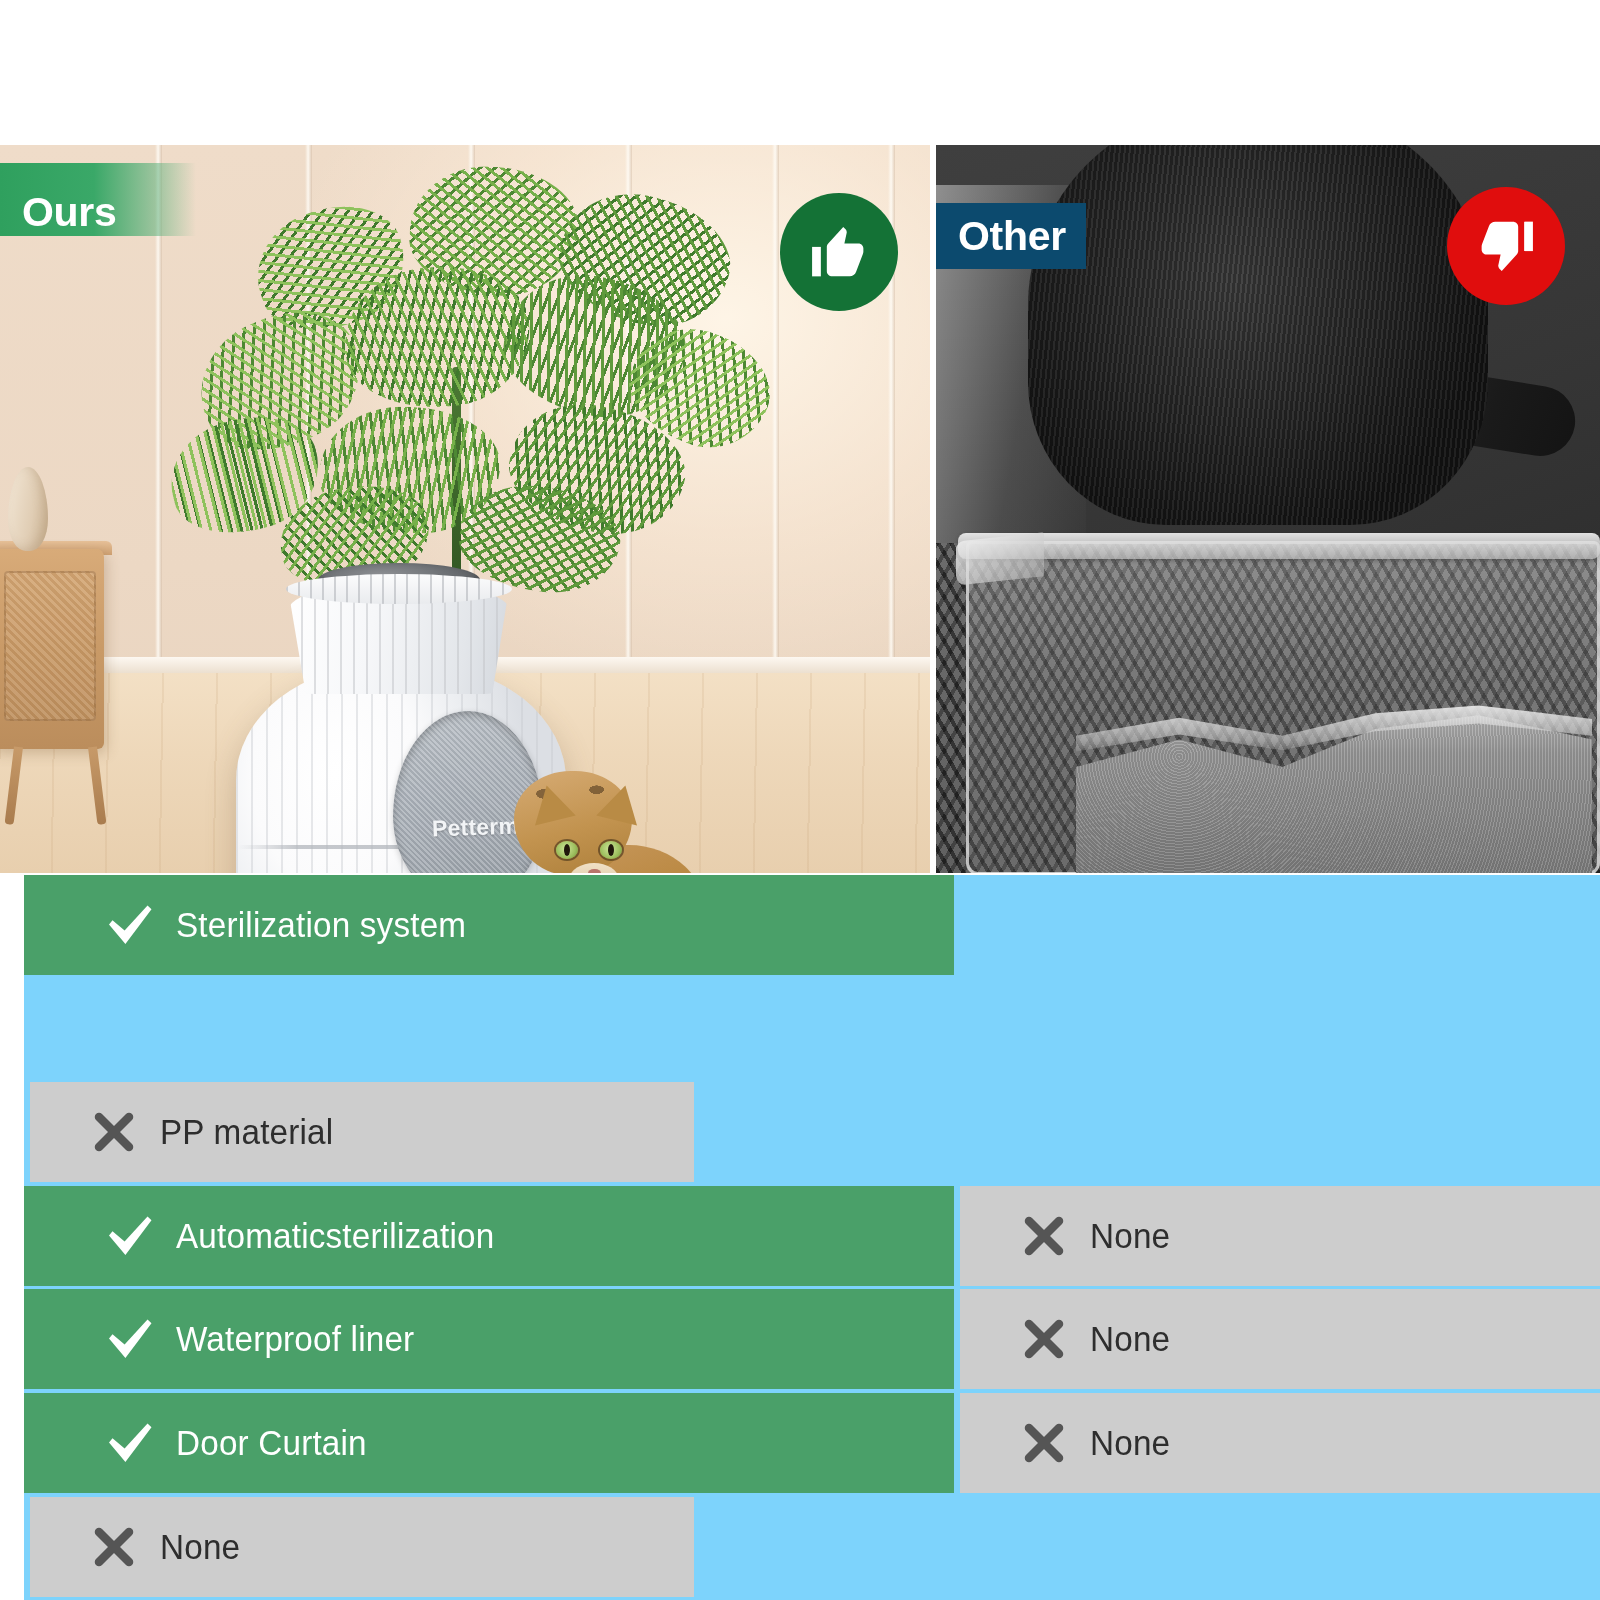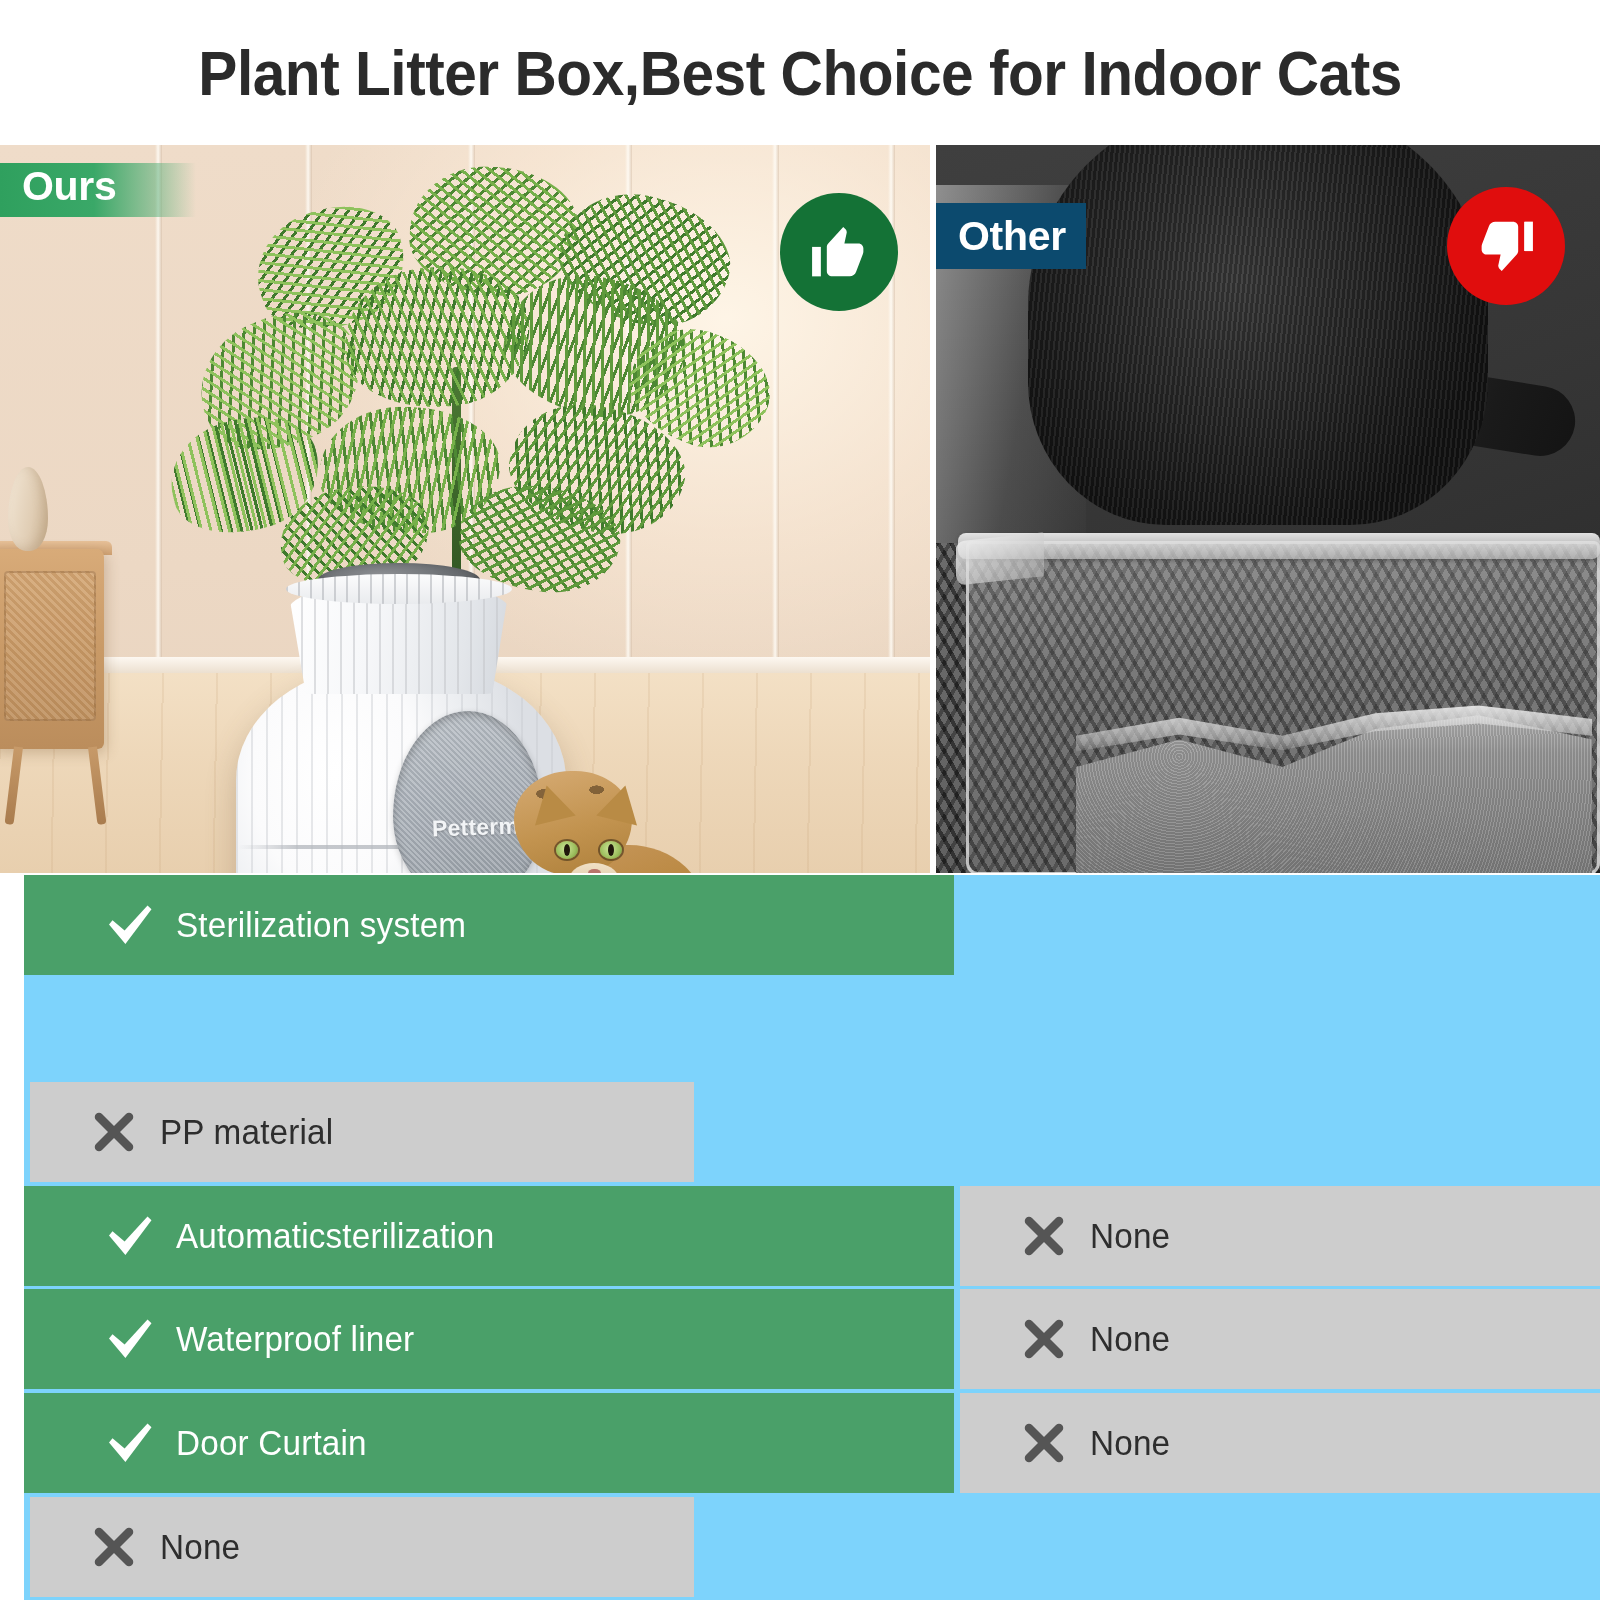--- a/index.html
+++ b/index.html
@@ -245,23 +245,23 @@
     clip-path: polygon(0% 36%, 20% 20%, 40% 36%, 58% 14%, 78% 6%, 100% 20%, 100% 100%, 0% 100%);
   }
   .litter-top {
     position: absolute; left: 140px; top: 556px; width: 516px; height: 56px;
     background: linear-gradient(180deg, rgba(240,240,240,0.95) 0%, rgba(198,198,198,0.55) 70%, rgba(170,170,170,0) 100%);
     clip-path: polygon(0% 62%, 20% 30%, 40% 62%, 58% 22%, 78% 8%, 100% 32%, 100% 62%, 78% 40%, 58% 54%, 40% 88%, 20% 60%, 0% 90%);
   }
 
   
   .banner-ours {
-    position: absolute; left: 0; top: 18px; width: 196px; height: 54px;
+    position: absolute; left: 0; top: 18px; width: 196px; height: 73px;
     background: linear-gradient(90deg, #2fa05e 0%, #3aa868 48%, rgba(93,178,125,0.55) 80%, rgba(140,200,160,0) 100%);
-    display: flex; align-items: flex-start;
+    display: flex; align-items: flex-end;
   }
   .banner-ours .blabel {
     color: #fff; font-size: 41px; font-weight: bold; margin-left: 22px; letter-spacing: -0.3px;
   }
   .banner-other {
     position: absolute; left: 0; top: 18px; width: 150px; height: 66px;
     background: #0c4a6e; display: flex; align-items: center; margin-top: 40px;
   }
   .banner-other .blabel {
     color: #fff; font-size: 41px; font-weight: bold; margin-left: 22px; letter-spacing: -0.3px;
@@ -301,23 +301,20 @@
     white-space: nowrap;
   }
   .mark-ours { margin-left: 60px; }
   .mark-other { margin-left: 38px; }
 </style>
 </head>
 <body>
 
 <div class="page">
 
-  <div class="title-bar">
-    <div class="title-text">Plant Litter Box,Best Choice for Indoor Cats</div>
-  </div>
 
   <div class="hero">
 
     <div class="panel panel-left">
       <div class="room">
         <div class="seam s1"></div>
         <div class="seam s2"></div>
         <div class="seam s3"></div>
         <div class="seam s4"></div>
         <div class="seam s5"></div>

